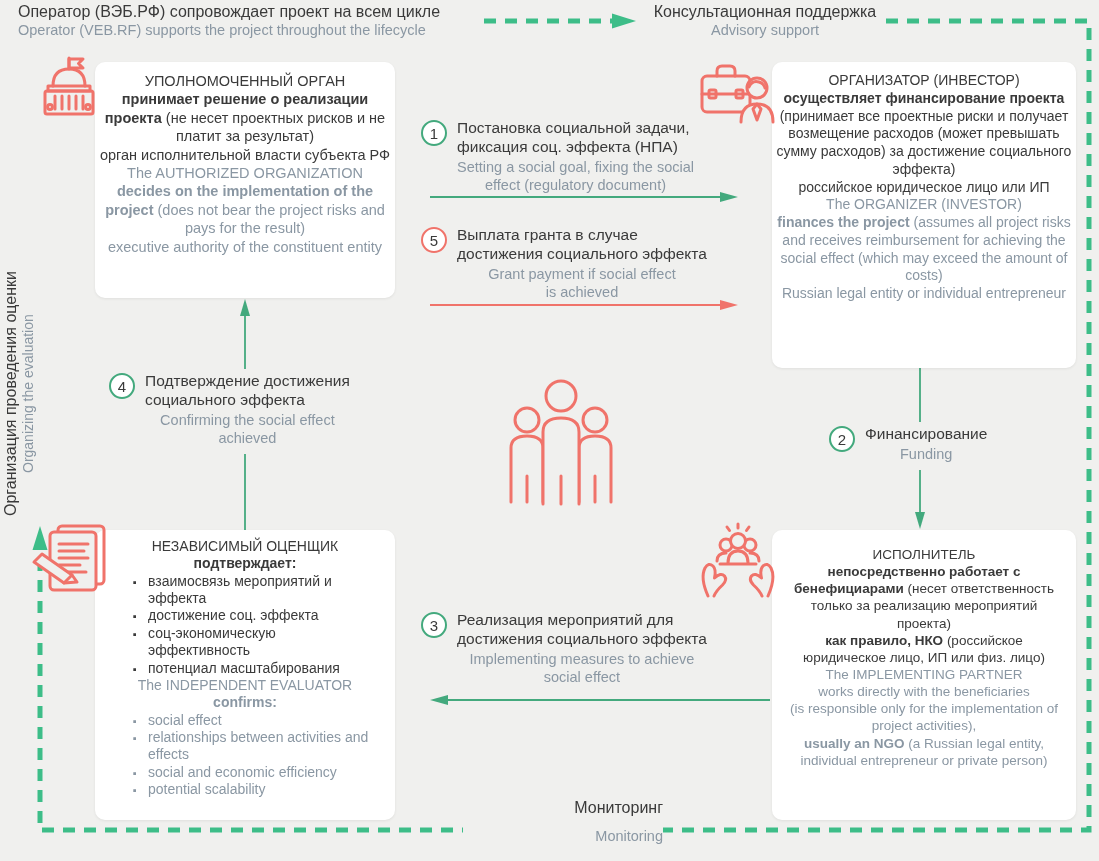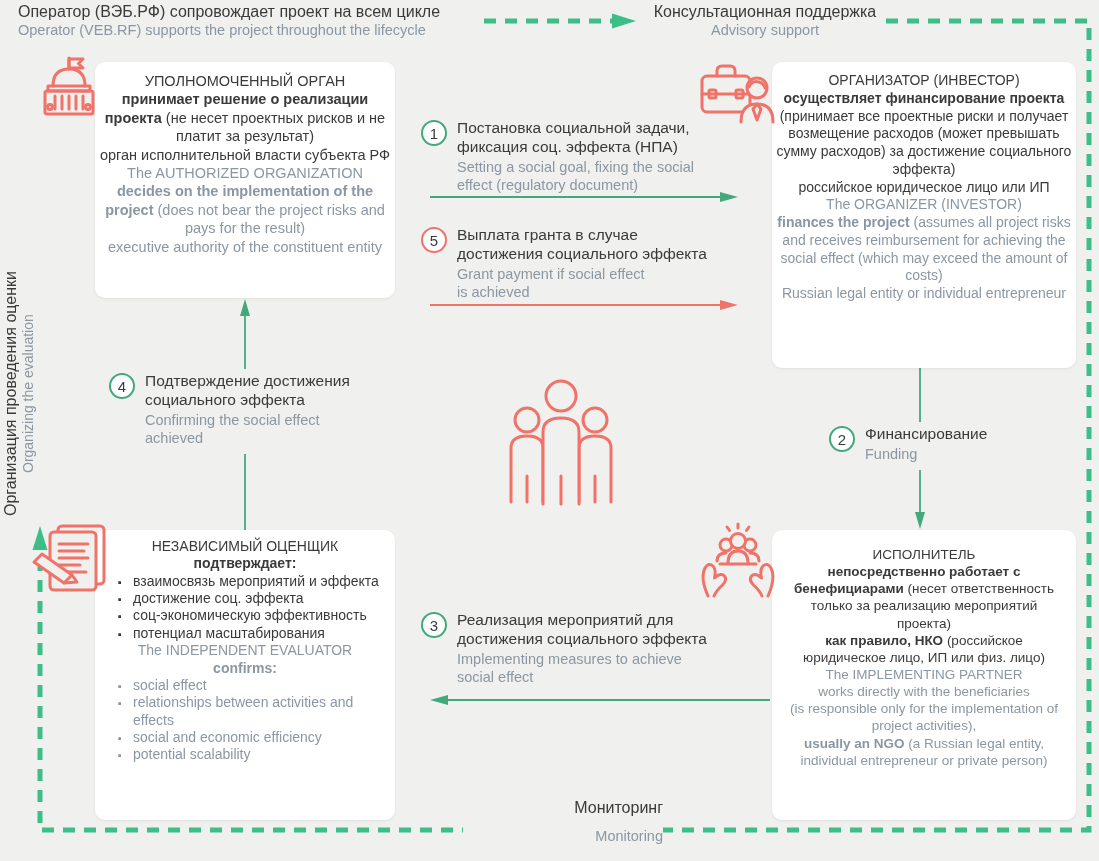--- a/index.html
+++ b/index.html
@@ -36,34 +36,34 @@
   .left-axis .en{font-size:14px;}
 
   .monitoring{left:463px;top:799px;width:200px;text-align:right;background:var(--c-bg);}
   .monitoring .ru{font-size:16px;}
   .monitoring .en{font-size:14.5px;margin-top:11px;}
 
   .box{background:var(--c-box);border-radius:10px;box-shadow:0 1px 3px rgba(0,0,0,.07);
        padding:10px 4px;text-align:center;line-height:1.27;}
   .box-authorized{left:95px;top:62px;width:300px;height:236px;font-size:14.5px;}
   .box-organizer{left:772px;top:62px;width:304px;height:306px;font-size:14px;}
-  .box-evaluator{left:95px;top:530px;width:300px;height:290px;font-size:14px;line-height:1.24;padding:8px 4px;}
+  .box-evaluator{left:95px;top:530px;width:300px;height:290px;font-size:14px;line-height:1.24;padding:8px 19px;}
   .box-implementer{left:772px;top:530px;width:304px;height:290px;font-size:13.5px;padding:16px 10px;}
 
   .bullets{list-style:none;margin:0;padding:0 0 0 34px;text-align:left;}
   .bullets li{position:relative;}
   .bullets li::before{content:"·";position:absolute;left:-16px;top:-2px;font-weight:700;font-size:19px;}
 
   .step{display:flex;gap:10px;align-items:flex-start;}
   .step-circle{width:26px;height:26px;border-radius:50%;border:2px solid var(--c-green);
        background:var(--c-box);display:flex;align-items:center;justify-content:center;
        font-size:15px;color:var(--c-dark);flex:none;margin-top:2px;}
   .step-red .step-circle{border-color:var(--c-red);}
   .step-text .ru{font-size:15.5px;line-height:1.24;}
-  .step-text .en{font-size:14.5px;line-height:1.22;margin-top:3px;}
+  .step-text .en{font-size:14.5px;line-height:1.22;margin-top:3px;text-align:center;}
   .step-1{left:421px;top:118px;}
   .step-5{left:421px;top:225px;}
   .step-4{left:107px;top:369px;background:var(--c-bg);padding:2px 8px 6px 2px;}
   .step-2{left:827px;top:422px;background:var(--c-bg);padding:2px 10px 6px 2px;}
   .step-3{left:421px;top:610px;}
 
   .icon svg{display:block;}
   .ic{fill:none;stroke:var(--c-red);stroke-width:3;stroke-linecap:round;stroke-linejoin:round;}
   .ic-fill{fill:var(--c-bg);stroke:none;}
   .icon-building{left:33px;top:56px;}

